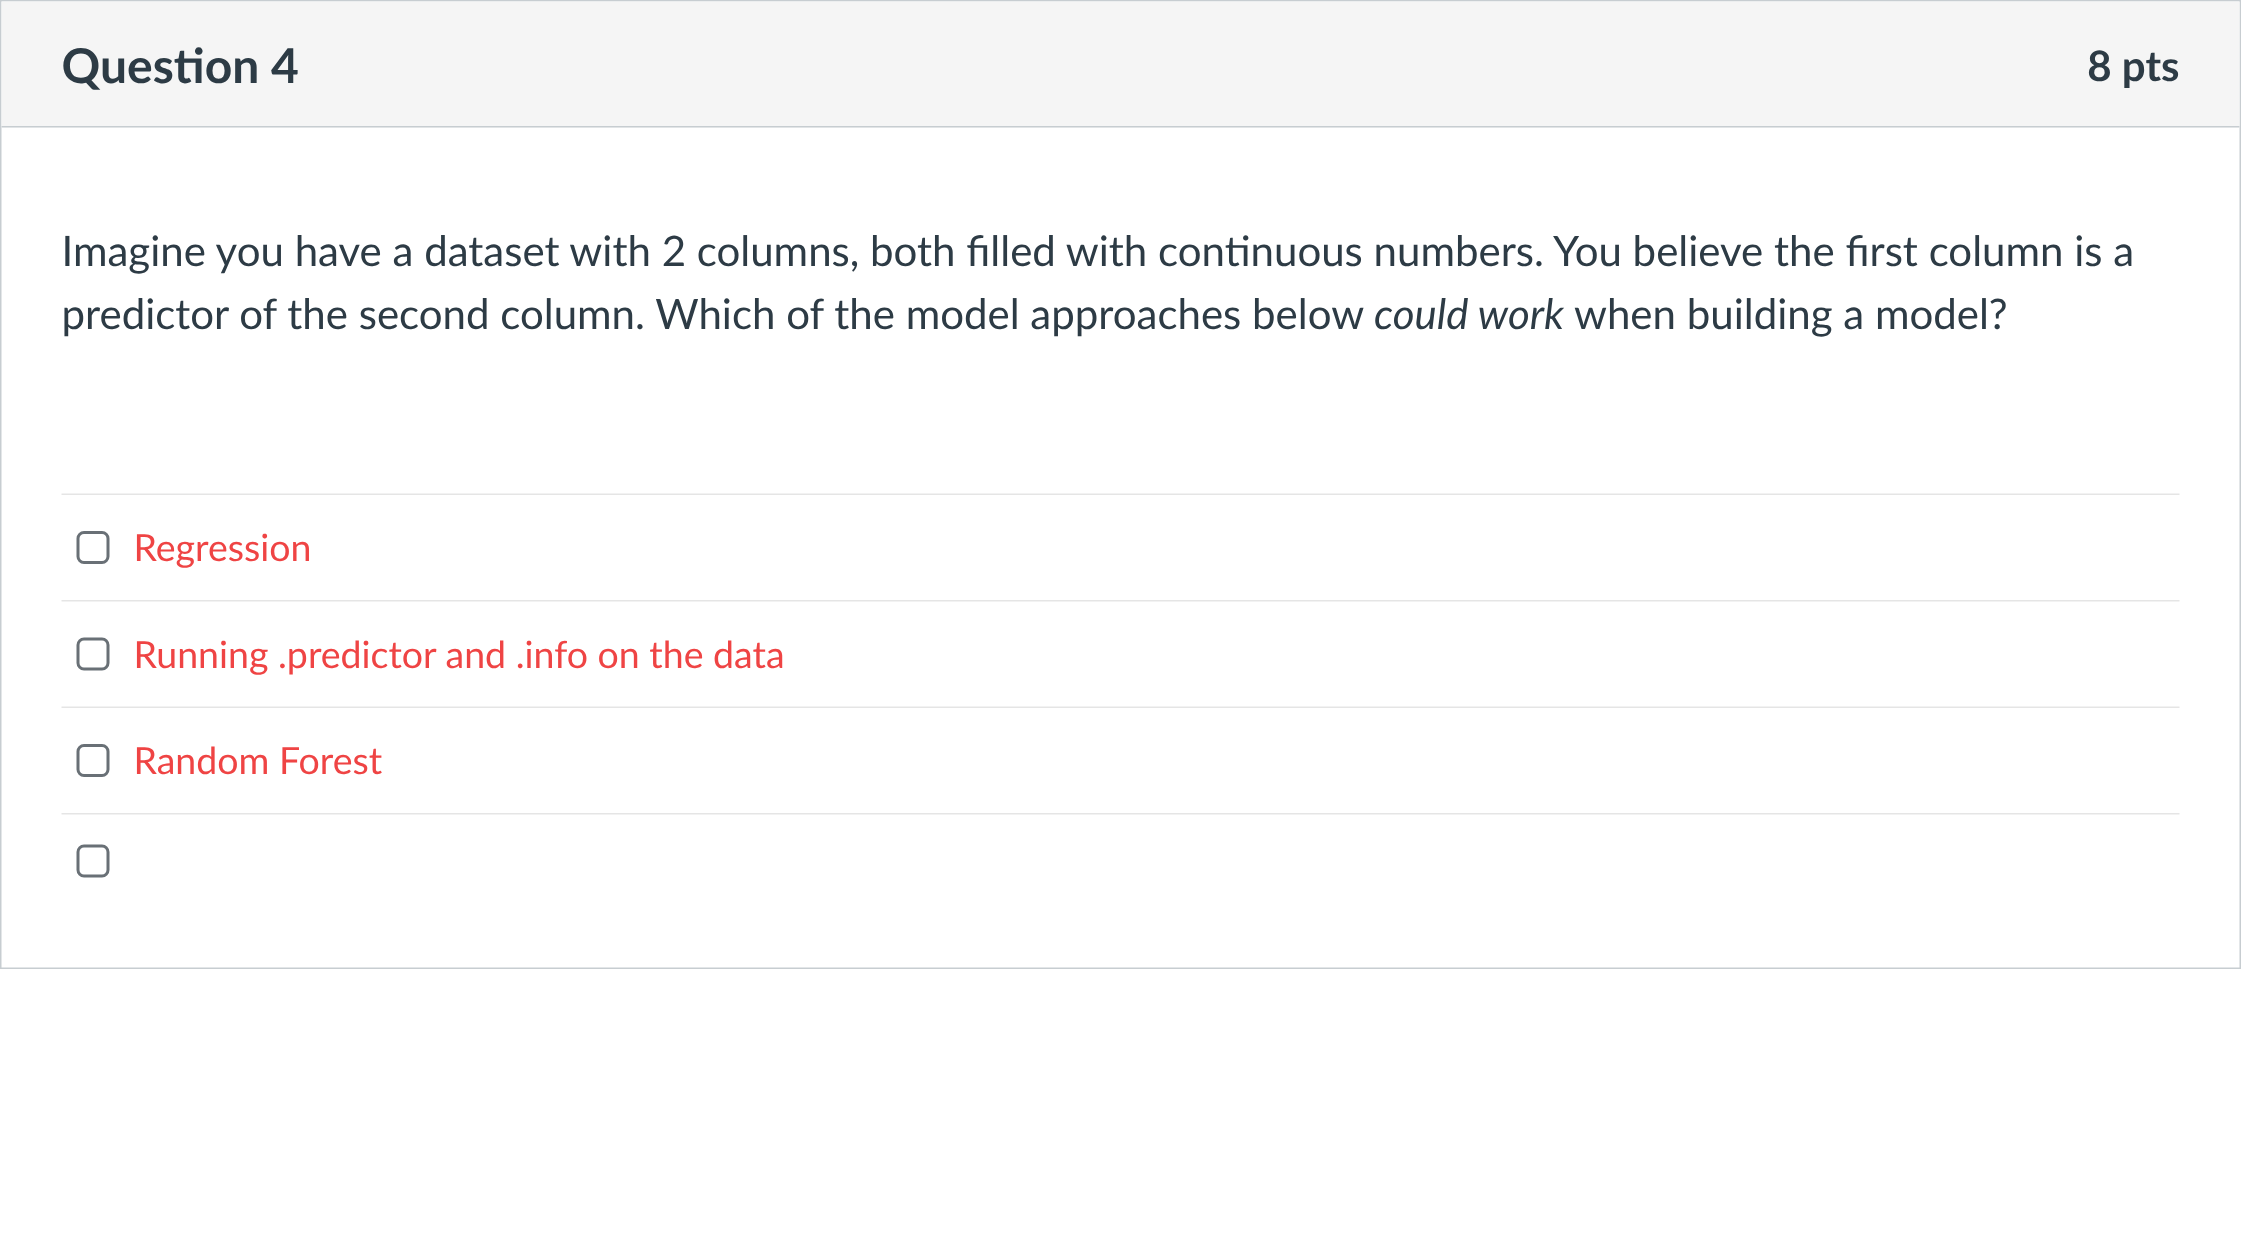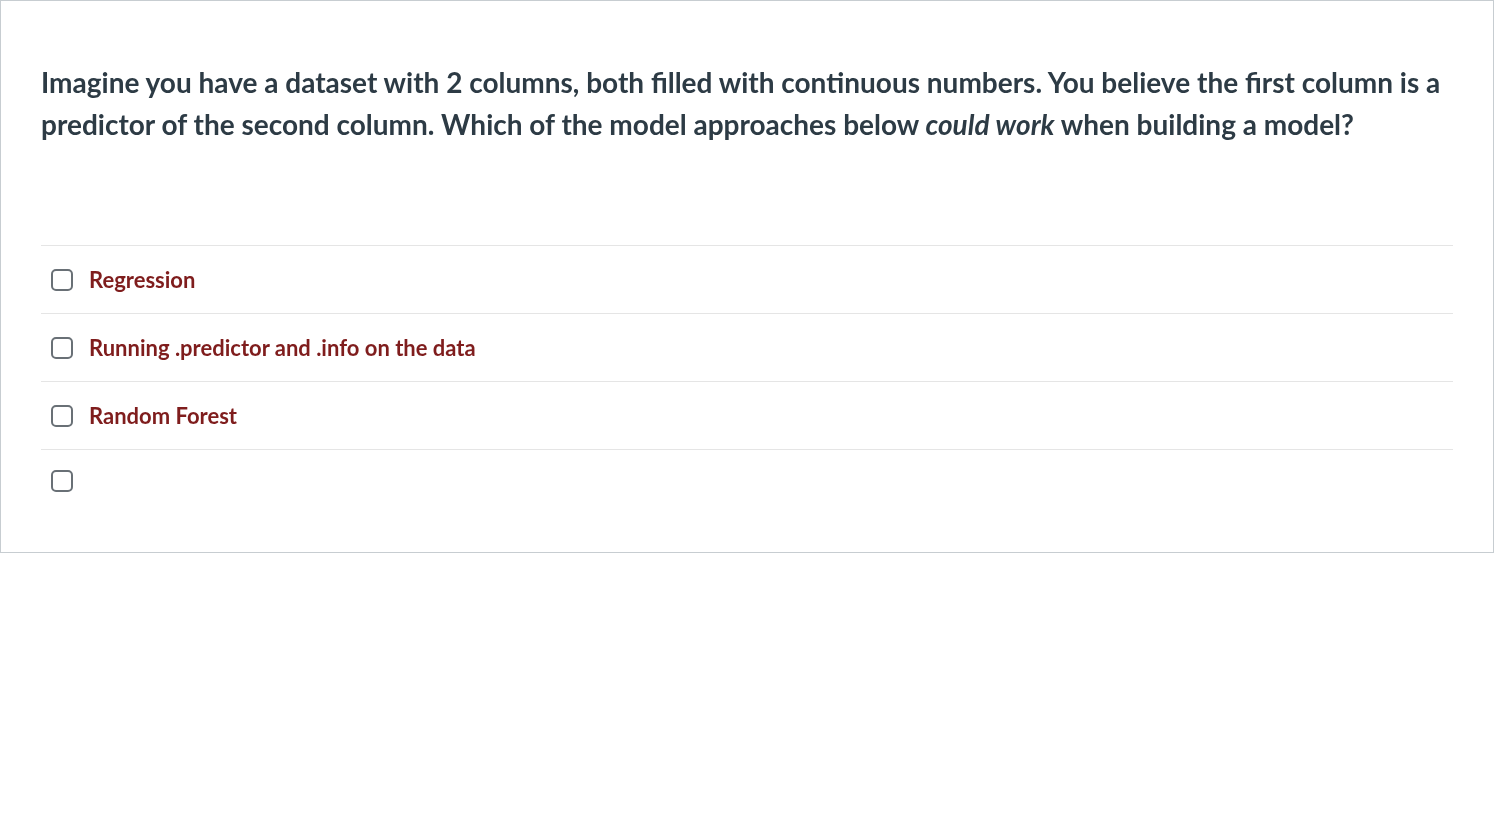--- a/index.html
+++ b/index.html
@@ -31,21 +31,20 @@
       font-weight: 700;
       color: #2d3b45;
     }
     .question-points {
       font-size: 28px;
       font-weight: 700;
       color: #2d3b45;
     }
     .question-body {
       padding: 60px 40px 40px 40px;
-      font-weight: bold;
     }
     .question-prompt {
       font-size: 28px;
       line-height: 1.5;
       color: #2d3b45;
       margin-bottom: 100px;
     }
     .question-prompt em {
       font-style: italic;
     }
@@ -62,29 +61,33 @@
     .checkbox {
       width: 22px;
       height: 22px;
       border: 2px solid #697076;
       border-radius: 5px;
       flex-shrink: 0;
       background: #fff;
       cursor: pointer;
     }
     .answer-label {
-      font-size: 22px;
-      color: #7f1d1d;
+      font-size: 25px;
+      color: #ef4444;
       cursor: pointer;
     }
   </style>
 </head>
 <body>
 
 <div class="question-container">
+  <div class="question-header">
+    <span class="question-title">Question 4</span>
+    <span class="question-points">8 pts</span>
+  </div>
   <div class="question-body">
     <p class="question-prompt">
       <span>Imagine you have a dataset with 2 columns, both filled with continuous numbers. You believe the first column is a predictor of the second column. Which of the model approaches below </span><em>could work</em><span> when building a model?</span>
     </p>
     <ul class="answers-list">
       <li class="answer-item">
         <span class="checkbox"></span>
         <span class="answer-label">Regression</span>
       </li>
       <li class="answer-item">

